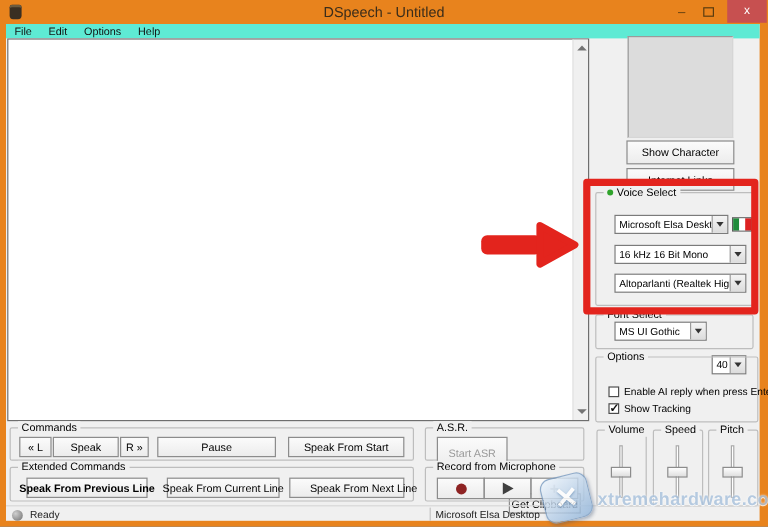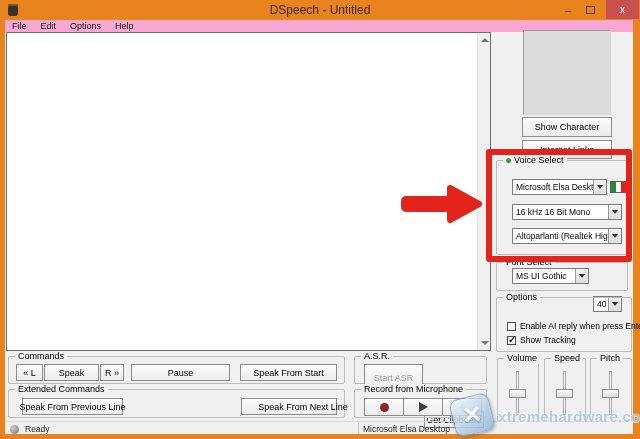--- a/index.html
+++ b/index.html
@@ -12,21 +12,21 @@
   .client { position:absolute; left:5px; top:20px; width:628px; height:414px; background:#F0F0F0; }
   
   .titlebar-title { position:absolute; top:3px; left:0; width:100%; text-align:center; font-size:12px; color:#3b2d1a; }
   .app-icon { position:absolute; left:8px; top:4px; width:10px; height:12px; background:#3a2f22; border-radius:2px 2px 3px 3px; box-shadow:inset 0 2px 0 #6b5b40; }
   .winbtn { position:absolute; top:0; height:19px; display:flex; align-items:center; justify-content:center; color:#5a3c10; font-size:11px; }
   .btn-min { right:62px; width:20px; }
   .btn-max { right:40px; width:20px; }
   .btn-close { right:1px; width:33px; background:#C75050; color:#fff; font-size:10px; }
   .max-glyph { width:9px; height:8px; border:1px solid #5a3c10; }
   
-  .menubar { position:absolute; left:5px; top:20px; width:628px; height:12px; background:#f9a8d4; display:flex; }
+  .menubar { position:absolute; left:5px; top:20px; width:628px; height:12px; background:#5eead4; display:flex; }
   .menu-item { font-size:9px; line-height:12px; padding:0 7px; color:#111; }
   
   .editor { position:absolute; left:6px; top:32px; width:485px; height:319px; background:#fff; border:1px solid #6e6e6e; }
   .editor-text { margin:3px 0 0 6px; font-size:26px; color:#000; letter-spacing:0.5px; white-space:nowrap; }
   .vscroll { position:absolute; right:0; top:0; width:13px; height:100%; background:#F0F0F0; border-left:1px solid #E2E2E2; }
   .tri-up { position:absolute; top:5px; left:3px; width:0; height:0; border-left:4px solid transparent; border-right:4px solid transparent; border-bottom:4px solid #747474; }
   .tri-down { position:absolute; bottom:5px; left:3px; width:0; height:0; border-left:4px solid transparent; border-right:4px solid transparent; border-top:4px solid #747474; }
   
   .btn { position:absolute; background:linear-gradient(#fbfbfb,#ececec); border:1px solid #8c8c8c; font-size:9px; color:#000; display:flex; align-items:center; justify-content:center; white-space:nowrap; }
   .group { position:absolute; border:1px solid #bdbdbd; border-radius:2px; }
@@ -176,21 +176,22 @@
   </div>
   <div class="btn" style="left:16px; top:364px; width:27px; height:17px;">« L</div>
   <div class="btn" style="left:44px; top:364px; width:55px; height:17px;">Speak</div>
   <div class="btn" style="left:100px; top:364px; width:24px; height:17px;">R »</div>
   <div class="btn" style="left:240px; top:364px; width:97px; height:17px;">Speak From Start</div>
   <div class="btn" style="left:131px; top:364px; width:99px; height:17px;">Pause</div>
 
   <div class="group" style="left:8px; top:389px; width:337px; height:29px;">
     <div class="glabel">Extended Commands</div>
   </div>
-  <div class="btn" style="left:22px; top:398px; width:101px; height:17px;">Speak From Previous Line</div>
+  <div class="btn" style="left:22px; top:398px; width:101px; height:17px;font-weight:bold;">Speak From Previous Line</div>
+  <div class="btn" style="left:139px; top:398px; width:94px; height:17px;">Speak From Current Line</div>
   <div class="btn" style="left:241px; top:398px; width:96px; height:17px;padding-left:28px;">Speak From Next Line</div>
 
   <div class="group" style="left:354px; top:356px; width:133px; height:28px;">
     <div class="glabel">A.S.R.</div>
   </div>
   <div class="btn dimmed" style="left:364px; top:364px; width:59px; height:27px;">Start ASR</div>
   <div class="btn" style="left:424px; top:364px; width:60px; height:17px;margin-top:47px;">Get Clipboard</div>
 
   <div class="group" style="left:354px; top:389px; width:133px; height:29px;">
     <div class="glabel">Record from Microphone</div>

